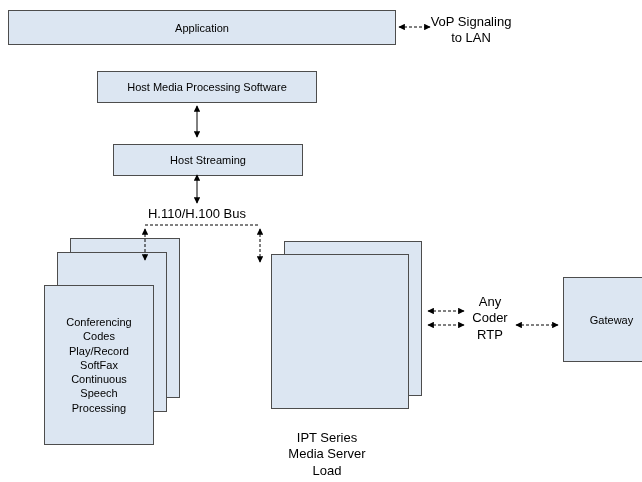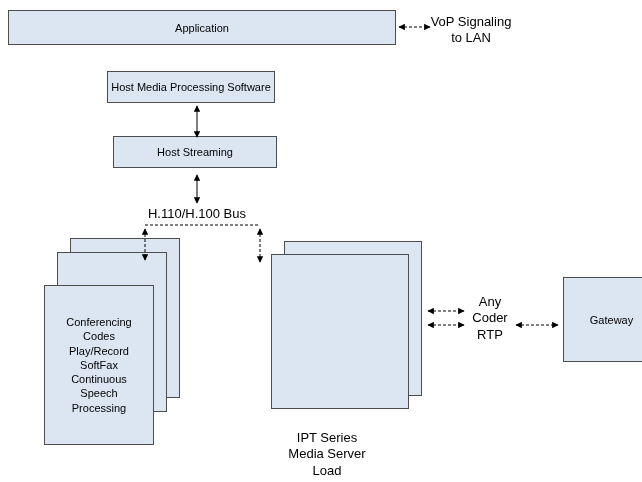--- a/index.html
+++ b/index.html
@@ -44,25 +44,25 @@
 
 <div class="canvas">
 
   <div class="box" style="left:8px; top:10px; width:388px; height:35px;">
     <span>Application</span>
   </div>
 
   <div class="label multiline" style="left:428px; top:14px; width:86px;">VoP Signaling
 to LAN</div>
 
-  <div class="box" style="left:107px; top:71px; width:168px; height:32px;">
+  <div class="box" style="left:97px; top:71px; width:220px; height:32px;">
     <span>Host Media Processing Software</span>
   </div>
 
-  <div class="box" style="left:113px; top:136px; width:164px; height:32px;text-align:right;">
+  <div class="box" style="left:113px; top:144px; width:190px; height:32px;text-align:right;">
     <span>Host Streaming</span>
   </div>
 
   <div class="label" style="left:127px; top:206px; width:140px;">H.110/H.100 Bus</div>
 
   <div class="box" style="left:70px; top:238px; width:110px; height:160px;"></div>
   <div class="box" style="left:57px; top:252px; width:110px; height:160px;"></div>
   <div class="box multiline features" style="left:44px; top:266px; width:110px; height:160px;margin-top:19px;">Conferencing
 Codes
 Play/Record

